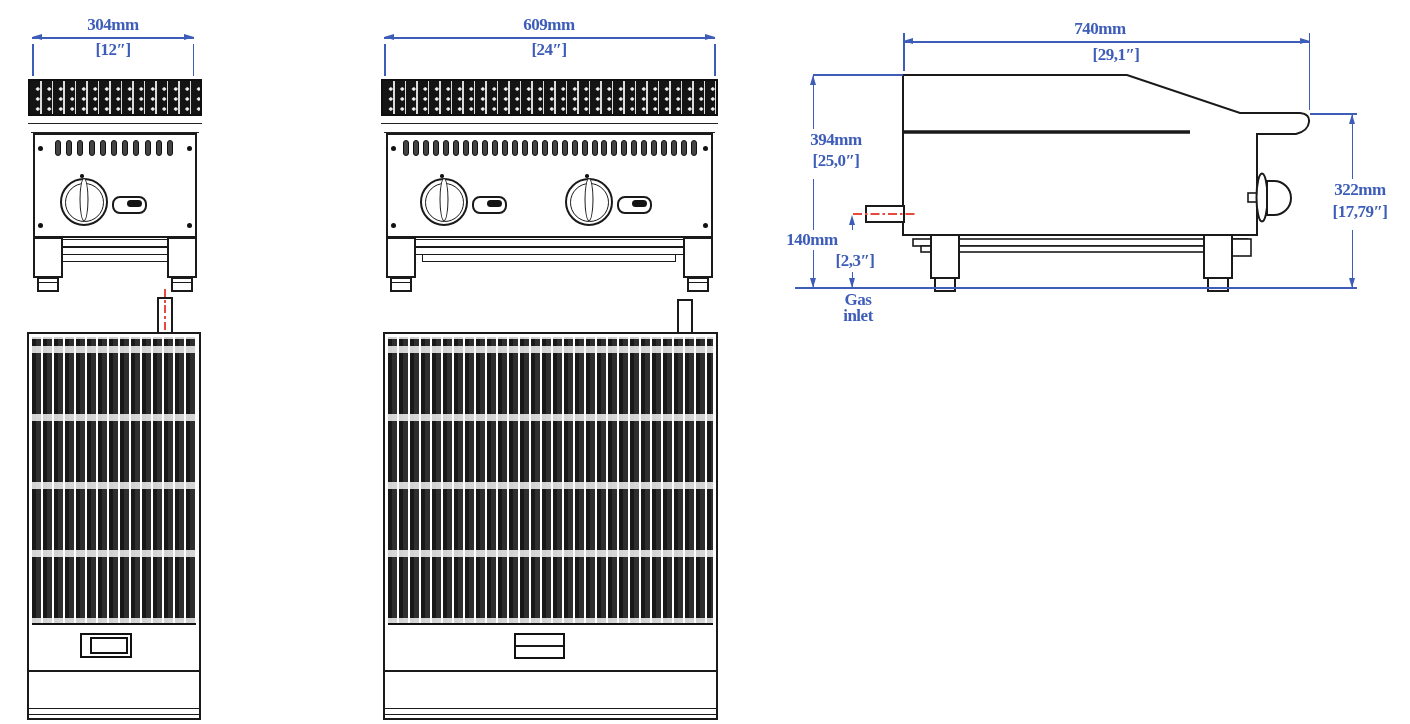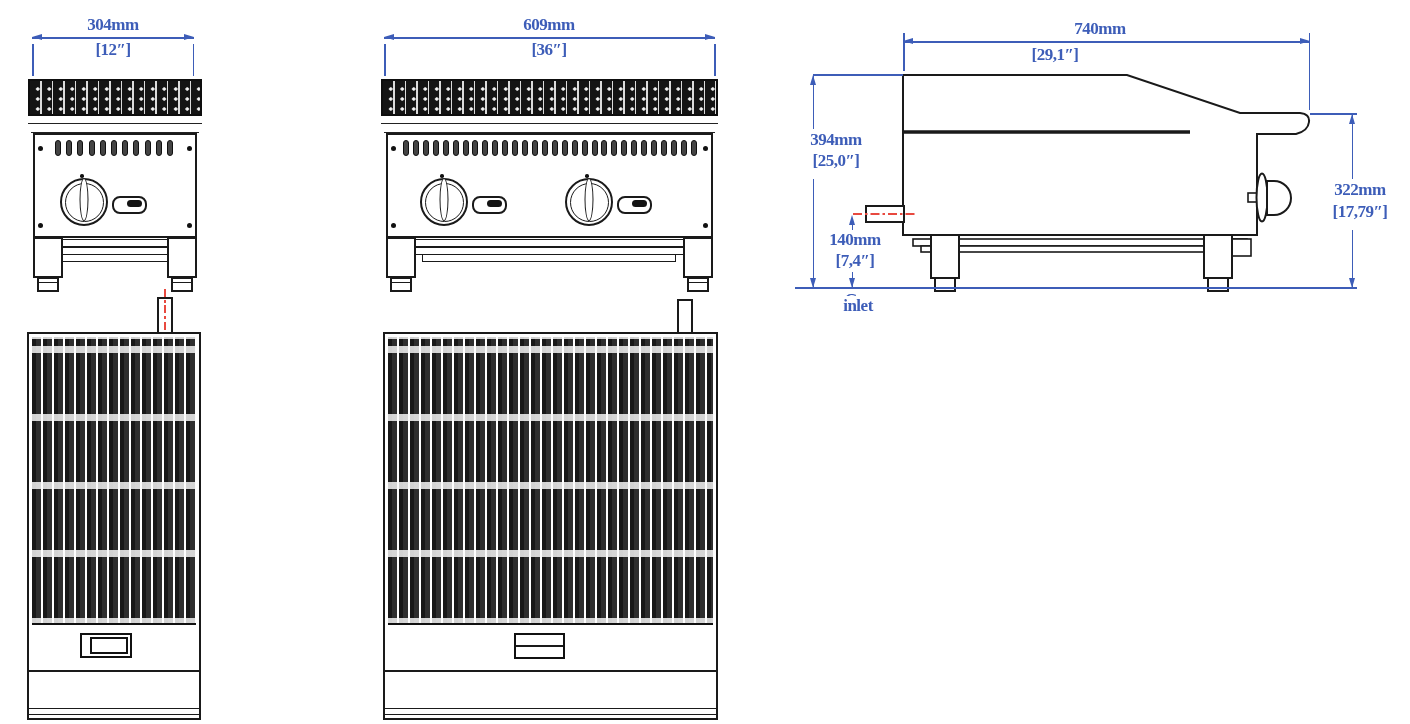--- a/index.html
+++ b/index.html
@@ -68,21 +68,21 @@
   <span class="arr r" style="left:184px;top:34px"></span>
   <div class="dtext" style="left:113px;top:15px">304mm</div>
   <div class="dtext" style="left:113px;top:40px">[12″]</div>
 
   <div class="vblue" style="left:384px;top:44px;height:32px"></div>
   <div class="vblue" style="left:714px;top:44px;height:32px"></div>
   <div class="hblue" style="left:384px;top:37px;width:331px"></div>
   <span class="arr l" style="left:384px;top:34px"></span>
   <span class="arr r" style="left:705px;top:34px"></span>
   <div class="dtext" style="left:549px;top:15px">609mm</div>
-  <div class="dtext" style="left:549px;top:40px">[36″]</div>
+  <div class="dtext" style="left:549px;top:40px">[24″]</div>
 
   <div class="grate-front" style="left:28px;top:79px;width:174px;height:37px"></div>
   <div class="strip" style="left:28px;top:116px;width:174px;height:8px"></div>
   <div class="strip" style="left:31px;top:124px;width:168px;height:9px"></div>
   <div class="panel" style="left:33px;top:133px;width:164px;height:105px"></div>
   <div class="ventrow" style="left:55px;top:140px;width:118px;height:16px">
       <span class="vent"></span>
       <span class="vent"></span>
       <span class="vent"></span>
       <span class="vent"></span>
@@ -188,49 +188,49 @@
 
     <line x1="853" y1="214" x2="917" y2="214" stroke="#e8493f" stroke-width="2" stroke-dasharray="9 3 2.5 3"></line>
   </svg>
 
   <div class="vblue" style="left:903px;top:33px;height:38px"></div>
   <div class="vblue" style="left:1308.5px;top:33px;height:77px"></div>
   <div class="hblue" style="left:903px;top:41px;width:407px"></div>
   <span class="arr l" style="left:903px;top:38px"></span>
   <span class="arr r" style="left:1300px;top:38px"></span>
   <div class="dtext" style="left:1100px;top:19px">740mm</div>
-  <div class="dtext" style="left:1055px;top:45px">[29,1″]</div>
+  <div class="dtext" style="left:1116px;top:45px">[29,1″]</div>
 
   <div class="hblue" style="left:813px;top:74px;width:90px"></div>
   <div class="vblue" style="left:812.5px;top:75px;height:54px"></div>
   <div class="vblue" style="left:812.5px;top:179px;height:109px"></div>
   <span class="arr u" style="left:809.5px;top:75px"></span>
   <span class="arr d" style="left:809.5px;top:278px"></span>
   <div class="dtext" style="left:836px;top:130px">394mm</div>
   <div class="dtext" style="left:836px;top:151px">[25,0″]</div>
 
   <div class="hblue" style="left:1310px;top:113px;width:47px"></div>
   <div class="vblue" style="left:1351.5px;top:114px;height:65px"></div>
   <div class="vblue" style="left:1351.5px;top:230px;height:58px"></div>
   <span class="arr u" style="left:1348.5px;top:114px"></span>
   <span class="arr d" style="left:1348.5px;top:278px"></span>
   <div class="dtext" style="left:1360px;top:180px">322mm</div>
   <div class="dtext" style="left:1360px;top:202px">[17,79″]</div>
 
   <span class="arr u" style="left:848.5px;top:215px"></span>
   <div class="vblue" style="left:851.5px;top:222px;height:8px"></div>
-  <div class="dtext" style="left:855px;top:230px">140mm</div>
-  <div class="dtext" style="left:855px;top:251px">[7,4″]</div>
+  <div class="dtext" style="left:812px;top:230px">140mm</div>
+  <div class="dtext" style="left:855px;top:251px">[2,3″]</div>
   <div class="vblue" style="left:851.5px;top:272px;height:16px"></div>
   <span class="arr d" style="left:848.5px;top:278px"></span>
 
   <div class="hblue" style="left:795px;top:287px;width:562px"></div>
 
   <div class="dtext" style="left:858px;top:290px">Gas</div>
-  <div class="dtext" style="left:858px;top:296px">inlet</div>
+  <div class="dtext" style="left:858px;top:306px">inlet</div>
 
   <div class="pipe" style="left:157px;top:297px;width:16px;height:38px"></div>
   <div class="redline-v" style="left:164px;top:289px;height:50px"></div>
   <div class="topbody" style="left:27px;top:332px;width:174px;height:388px">
     <div class="grate-top" style="left:3px;top:3px;width:164px;height:288px"></div>
     <div class="latch" style="left:51px;top:299px;width:52px;height:25px"></div>
     <div class="latch-in" style="left:61px;top:303px;width:38px;height:17px"></div>
     <div class="hink" style="left:0;top:336px;width:170px"></div>
     <div class="hink" style="left:0;top:374px;width:170px;height:1.4px"></div>
     <div class="hink" style="left:0;top:380px;width:170px;height:1.4px"></div>

